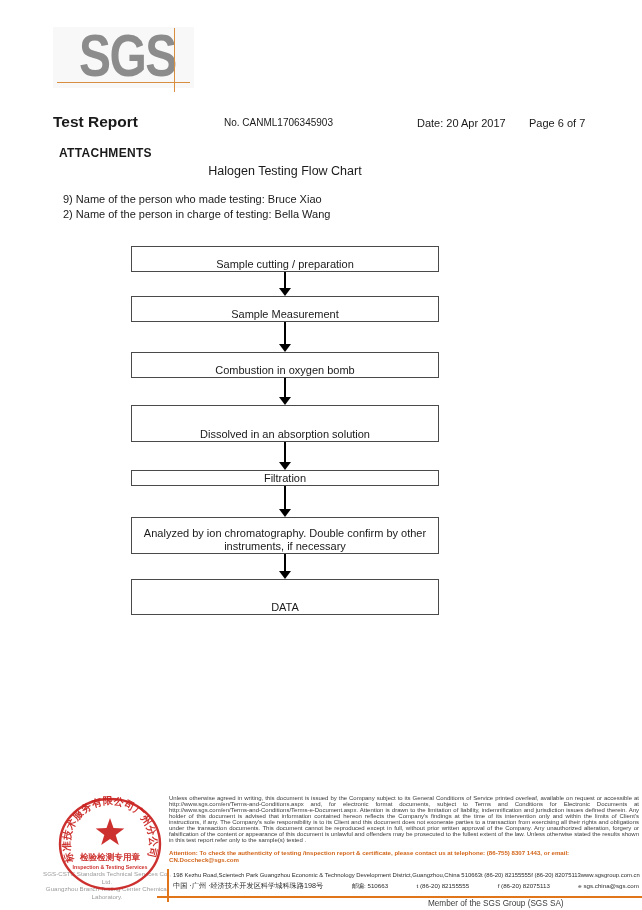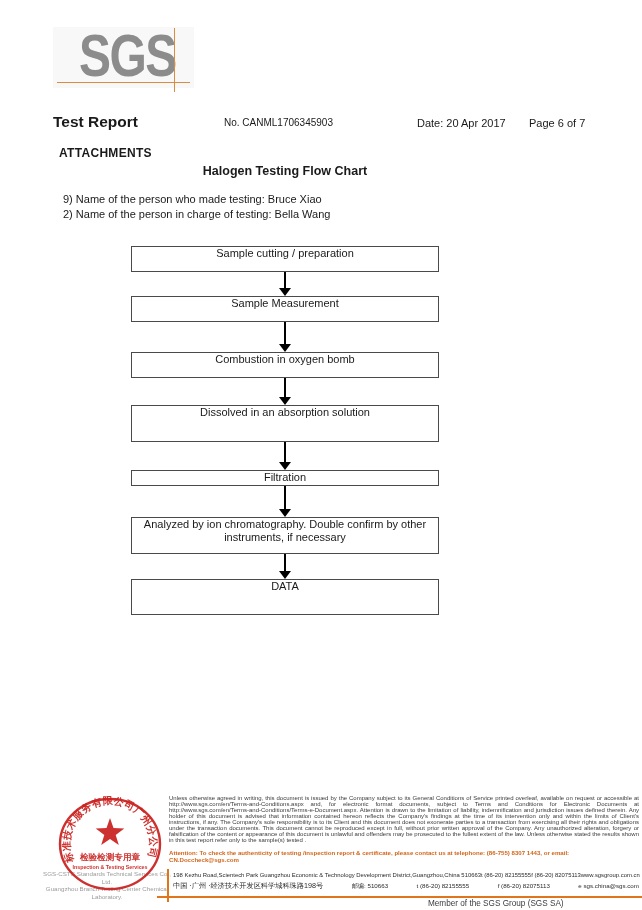--- a/index.html
+++ b/index.html
@@ -17,27 +17,27 @@
     line-height:60px;
   }
   .crop-h { position:absolute; left:57px; top:82px; width:133px; height:1.4px; background:#d98e3f; }
   .crop-v { position:absolute; left:174px; top:28px; width:1.4px; height:64px; background:#d98e3f; }
   
   .hdr-title { position:absolute; left:53px; top:113px; font-size:15.5px; font-weight:bold; white-space:nowrap; }
   .hdr-no    { position:absolute; left:224px; top:117px; font-size:10px; white-space:nowrap; }
   .hdr-date  { position:absolute; left:397px; top:117px; font-size:11px; white-space:nowrap;margin-left:20px; }
   .hdr-page  { position:absolute; left:518px; top:117px; font-size:11px; white-space:nowrap;padding-left:11px; }
   .attach-heading { position:absolute; left:59px; top:146px; font-size:12px; font-weight:bold; letter-spacing:.3px; }
-  .chart-title { position:absolute; left:131px; top:164px; width:308px; text-align:center; font-size:12.5px; font-weight:bold; }
+  .chart-title { position:absolute; left:131px; top:164px; width:308px; text-align:center; font-size:12.5px; font-weight:normal; }
   .notes { position:absolute; left:63px; top:192px; font-size:11px; line-height:14.5px; white-space:nowrap; }
   
   .flowchart { position:absolute; left:131px; top:246px; width:308px; display:flex; flex-direction:column; }
   .fc-box {
     width:100%; border:1px solid #4a4a4a; background:#fff;
-    display:flex; align-items:flex-start; justify-content:center;
+    display:flex; align-items:flex-end; justify-content:center;
     font-size:11px; text-align:center; padding:0 8px; line-height:13px;
   }
   .fc-arrow { position:relative; width:100%; }
   .fc-arrow::before {
     content:""; position:absolute; left:50%; top:0; bottom:6px; width:2px;
     margin-left:-1px; background:#000;
   }
   .fc-arrow::after {
     content:""; position:absolute; left:50%; bottom:0; margin-left:-6px;
     border-left:6px solid transparent; border-right:6px solid transparent; border-top:8px solid #000;

